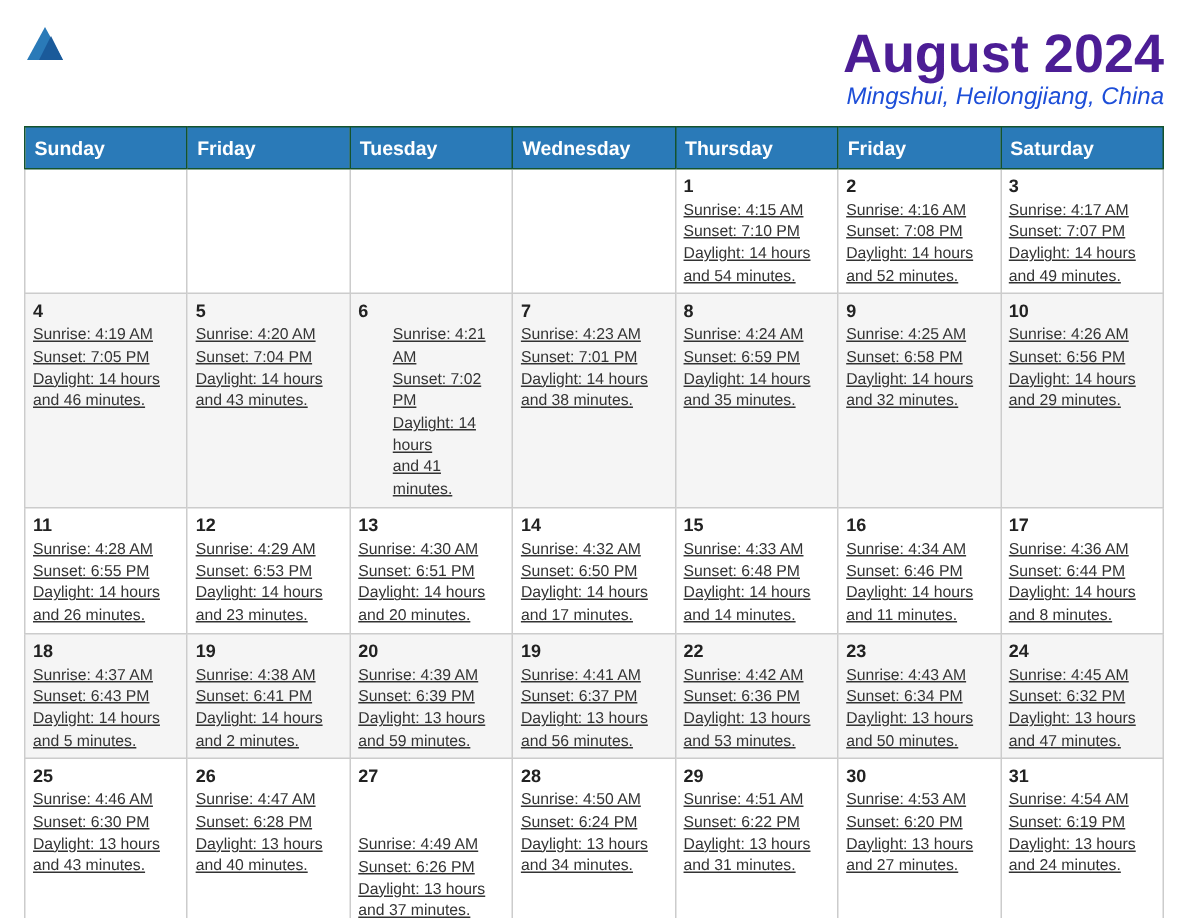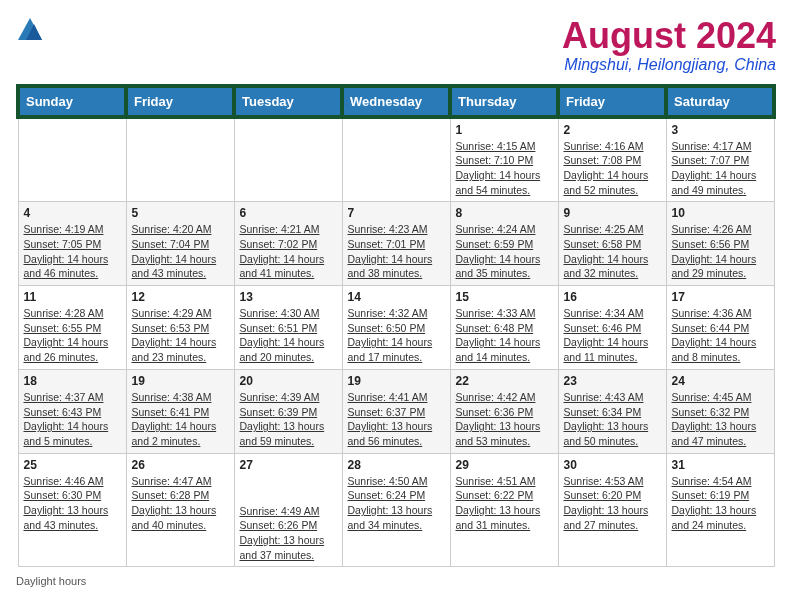--- a/index.html
+++ b/index.html
@@ -36,41 +36,41 @@
     .logo-icon {
       width: 28px;
       height: 28px;
     }
     .title-area {
       text-align: right;
     }
     .month-title {
       font-size: 36px;
       font-weight: bold;
-      color: #be185d;
+      color: #4c1d95;
       line-height: 1.1;
     }
     .location-title {
       font-size: 16px;
       color: #1d4ed8;
       font-style: italic;
     }
     .calendar-table {
       width: 100%;
       border-collapse: collapse;
       font-size: 11px;
     }
     .calendar-table th {
       background-color: #2a7ab8;
       color: #fff;
       text-align: left;
       padding: 6px 6px;
       font-size: 13px;
       font-weight: bold;
-      border: 4px solid #14532d;
+      border: 1px solid #14532d;
     }
     .calendar-table td {
       border: 1px solid #ccc;
       vertical-align: top;
       padding: 4px 5px;
       width: calc(100% / 7);
       height: 78px;
       background: #fff;
     }
     .calendar-table tr:nth-child(even) td {
@@ -171,21 +171,21 @@
         </td>
         <td>
           <div class="day-number">5</div>
           <div class="day-info" style="white-space: pre-line;">Sunrise: 4:20 AM
 Sunset: 7:04 PM
 Daylight: 14 hours
 and 43 minutes.</div>
         </td>
         <td>
           <div class="day-number">6</div>
-          <div class="day-info" style="white-space: pre-line;">Sunrise: 4:21 AM
+          <div class="day-info" style="white-space: pre-line; margin-left: 23px;">Sunrise: 4:21 AM
 Sunset: 7:02 PM
 Daylight: 14 hours
 and 41 minutes.</div>
         </td>
         <td>
           <div class="day-number">7</div>
           <div class="day-info" style="white-space: pre-line;">Sunrise: 4:23 AM
 Sunset: 7:01 PM
 Daylight: 14 hours
 and 38 minutes.</div>

